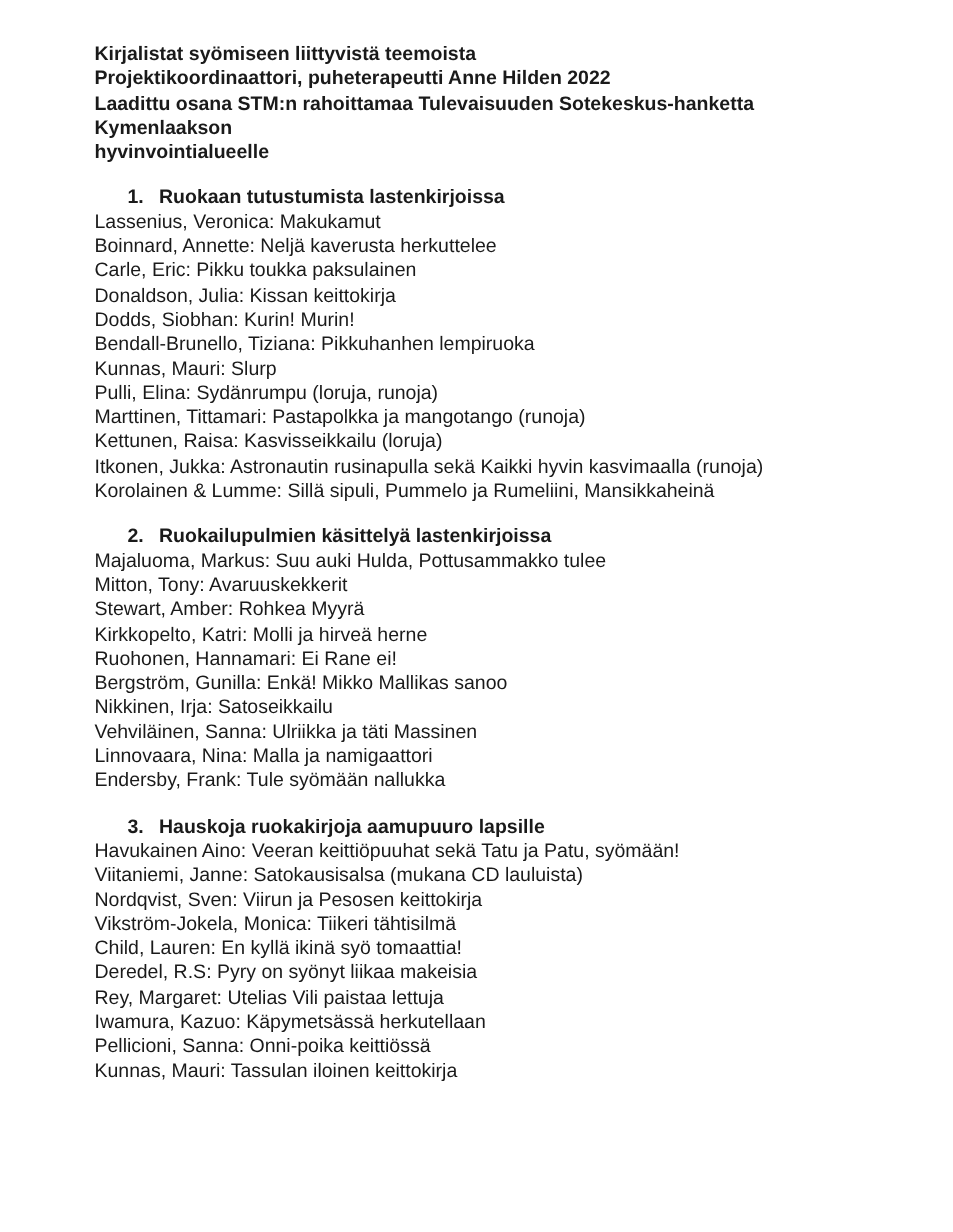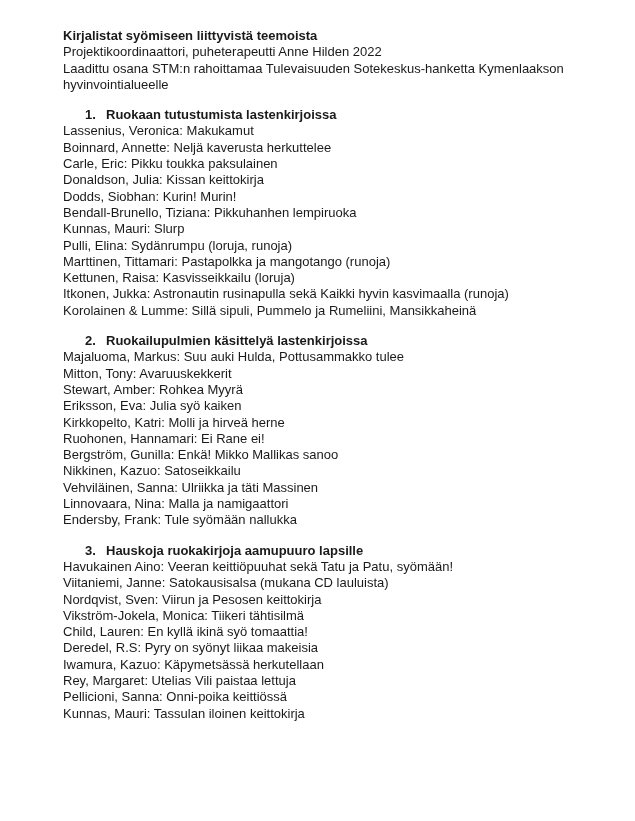--- a/index.html
+++ b/index.html
@@ -20,21 +20,21 @@
     font-family: "Liberation Sans", sans-serif;
     font-size: 13px;
     line-height: 16.3px;
     color: #1a1a1a;
     background: #ffffff;
   }
   .doc-title {
     font-weight: bold;
   }
   .header-line {
-    font-weight: normal;
+    font-weight: bold;
   }
   .section {
     margin-top: 14px;
   }
   .sec-heading {
     display: flex;
     font-weight: bold;
     padding-left: 22px;
   }
   .sec-num {
@@ -78,40 +78,39 @@
   </div>
 
   <div class="section">
     <div class="sec-heading">
       <span class="sec-num">2.</span>
       <span class="sec-title">Ruokailupulmien käsittelyä lastenkirjoissa</span>
     </div>
     <div class="item">Majaluoma, Markus: Suu auki Hulda, Pottusammakko tulee</div>
     <div class="item">Mitton, Tony: Avaruuskekkerit</div>
     <div class="item">Stewart, Amber: Rohkea Myyrä</div>
-    <div class="item">Eriksson, Eva: Julia syö kaiken</div>
     <div class="item">Kirkkopelto, Katri: Molli ja hirveä herne</div>
     <div class="item">Ruohonen, Hannamari: Ei Rane ei!</div>
     <div class="item">Bergström, Gunilla: Enkä! Mikko Mallikas sanoo</div>
-    <div class="item">Nikkinen, Kazuo: Satoseikkailu</div>
+    <div class="item">Nikkinen, Irja: Satoseikkailu</div>
     <div class="item">Vehviläinen, Sanna: Ulriikka ja täti Massinen</div>
     <div class="item">Linnovaara, Nina: Malla ja namigaattori</div>
     <div class="item">Endersby, Frank: Tule syömään nallukka</div>
   </div>
 
   <div class="section">
     <div class="sec-heading">
       <span class="sec-num">3.</span>
       <span class="sec-title">Hauskoja ruokakirjoja aamupuuro lapsille</span>
     </div>
     <div class="item">Havukainen Aino: Veeran keittiöpuuhat sekä Tatu ja Patu, syömään!</div>
     <div class="item">Viitaniemi, Janne: Satokausisalsa (mukana CD lauluista)</div>
     <div class="item">Nordqvist, Sven: Viirun ja Pesosen keittokirja</div>
     <div class="item">Vikström-Jokela, Monica: Tiikeri tähtisilmä</div>
     <div class="item">Child, Lauren: En kyllä ikinä syö tomaattia!</div>
     <div class="item">Deredel, R.S: Pyry on syönyt liikaa makeisia</div>
+    <div class="item">Rey, Margaret: Utelias Vili paistaa lettuja</div>
     <div class="item">Iwamura, Kazuo: Käpymetsässä herkutellaan</div>
-    <div class="item">Rey, Margaret: Utelias Vili paistaa lettuja</div>
     <div class="item">Pellicioni, Sanna: Onni-poika keittiössä</div>
     <div class="item">Kunnas, Mauri: Tassulan iloinen keittokirja</div>
   </div>
 
 </div>
 
 </body></html>

